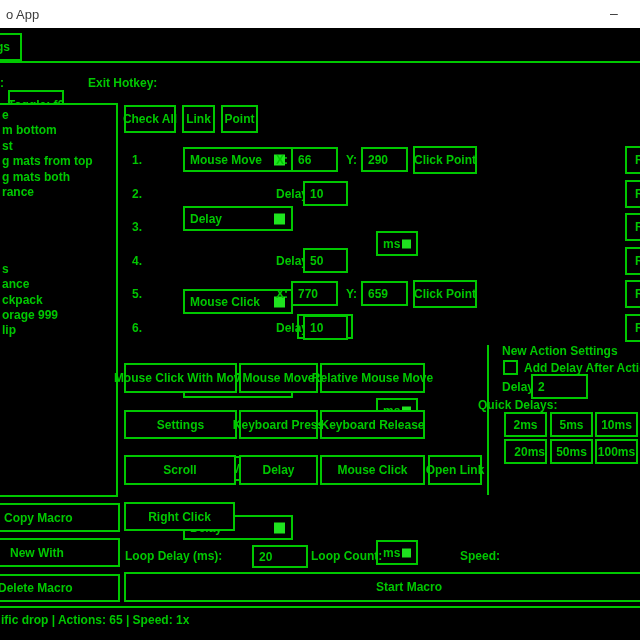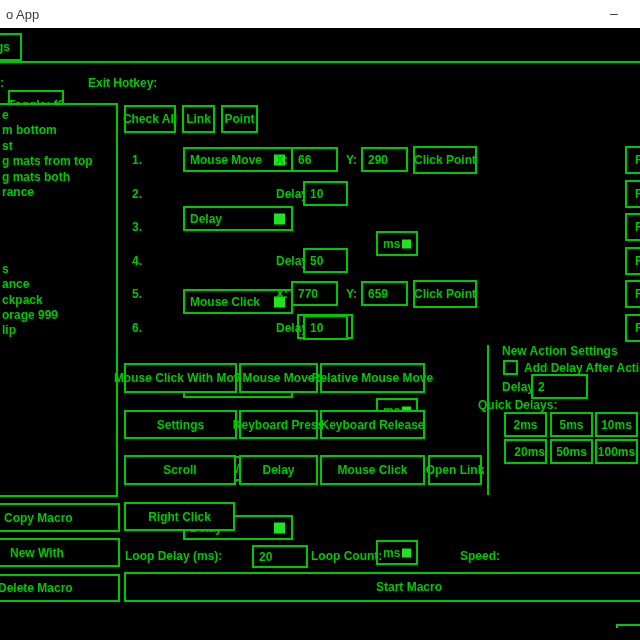--- a/index.html
+++ b/index.html
@@ -284,14 +284,17 @@
     <input class="tb" value="20" style="">
   </div>
   <div class="abs lbl" style="left:311px;top:549px;">Loop Count:</div>
 
   <div class="abs lbl" style="left:460px;top:549px;">Speed:</div>
 
   <div class="abs btn" style="left:124px;top:572px;width:570px;height:30px;">
     <span>Start Macro</span>
   </div>
 
+  <div class="abs statusbar" style="left:0;top:606px;width:640px;height:28px;">
+    <span class="lbl" style="margin-left:1px;">ific drop | Actions: 65 | Speed: 1x</span>
+  </div>
 
 </div>
 
 </body></html>

